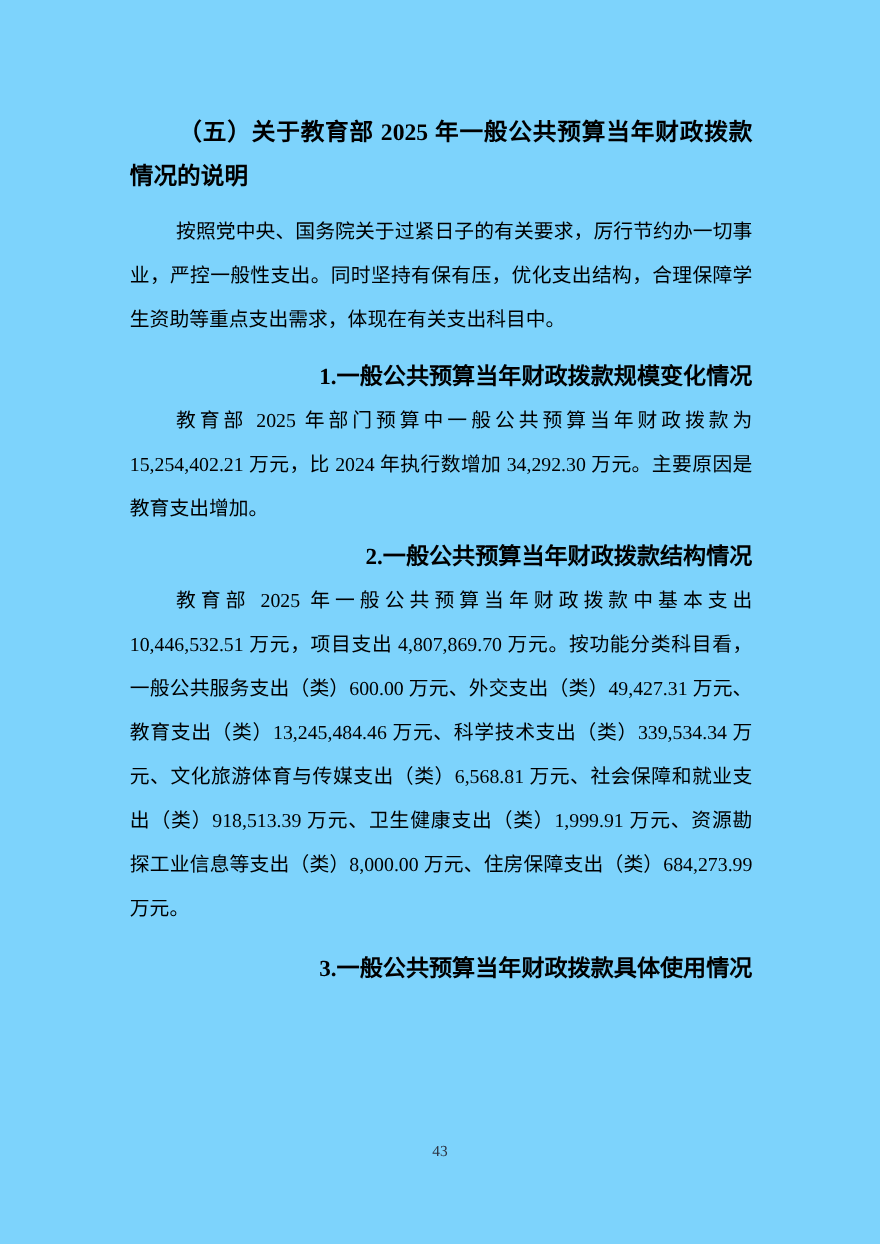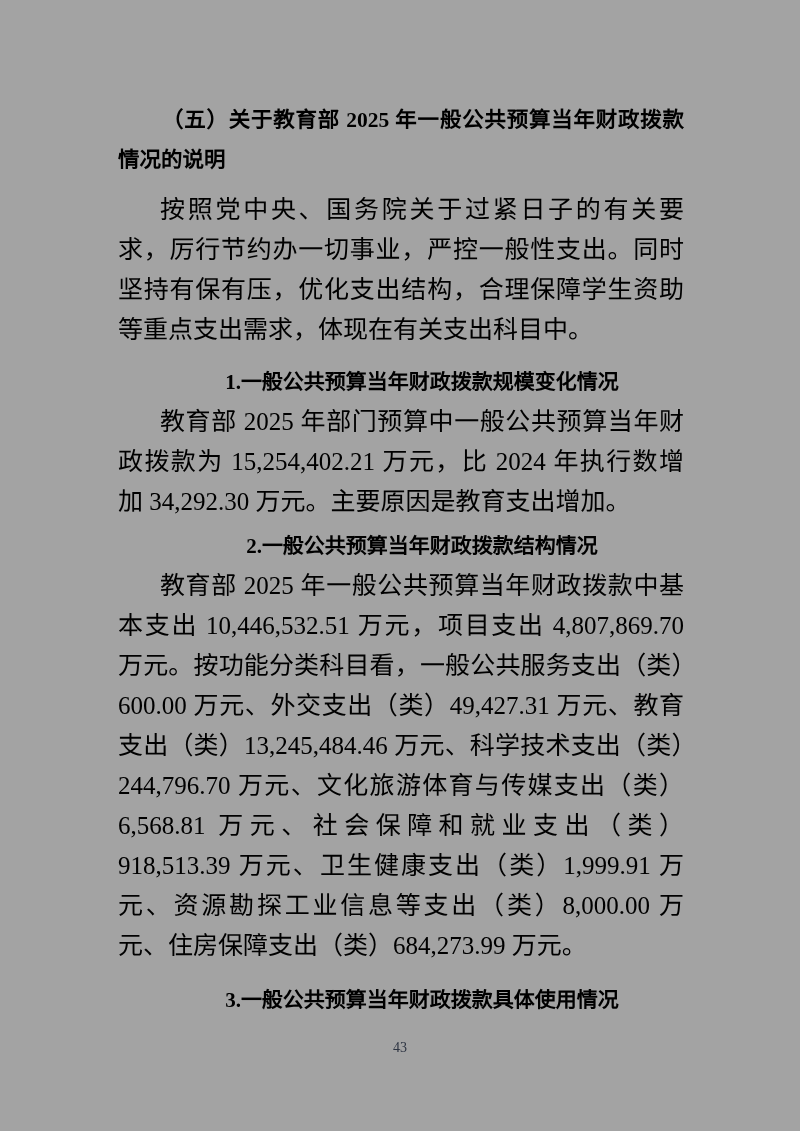--- a/index.html
+++ b/index.html
@@ -4,53 +4,53 @@
 <style>
   html, body {
     margin: 0;
     padding: 0;
     background: #ffffff;
   }
   .page {
     position: relative;
     width: 800px;
     height: 1131px;
-    background: #a3a3a3;
+    background: #7dd3fc;
     overflow: hidden;
     font-family: "Liberation Serif", "DejaVu Serif", serif;
     color: #000000;
   }
   .doc {
     position: absolute;
     left: 118px;
     top: 100px;
     width: 566px;
   }
   .doc-title {
     font-size: 21.5px;
     font-weight: 700;
     line-height: 40px;
     text-indent: 44px;
     text-align: justify;
     margin: 0;
   }
   .para {
-    font-size: 25px;
+    font-size: 18px;
     line-height: 40px;
     text-indent: 42px;
     text-align: justify;
     margin: 0;
   }
   .para.intro { margin-top: 10px; }
   .sec-heading {
     font-size: 21px;
     font-weight: 700;
     line-height: 40px;
     text-indent: 42px;
-    text-align: center;
+    text-align: right;
     margin: 0;
   }
   .sec-heading.h1 { margin-top: 12px; }
   .sec-heading.h2 { margin-top: 4px; }
   .sec-heading.h3 { margin-top: 14px; }
   .para.last-line {
     text-align: left;
   }
   .page-number {
     position: absolute;
@@ -71,19 +71,19 @@
 <div class="page">
   <div class="doc">
     <h2 class="doc-title">（五）关于教育部 2025 年一般公共预算当年财政拨款情况的说明</h2>
 
     <p class="para intro">按照党中央、国务院关于过紧日子的有关要求，厉行节约办一切事业，严控一般性支出。同时坚持有保有压，优化支出结构，合理保障学生资助等重点支出需求，体现在有关支出科目中。</p>
 
     <h3 class="sec-heading h1">1.一般公共预算当年财政拨款规模变化情况</h3>
     <p class="para">教育部 2025 年部门预算中一般公共预算当年财政拨款为 15,254,402.21 万元，比 2024 年执行数增加 34,292.30 万元。主要原因是教育支出增加。</p>
 
     <h3 class="sec-heading h2">2.一般公共预算当年财政拨款结构情况</h3>
-    <p class="para">教育部 2025 年一般公共预算当年财政拨款中基本支出 10,446,532.51 万元，项目支出 4,807,869.70 万元。按功能分类科目看，一般公共服务支出（类）600.00 万元、外交支出（类）49,427.31 万元、教育支出（类）13,245,484.46 万元、科学技术支出（类）244,796.70 万元、文化旅游体育与传媒支出（类）6,568.81 万元、社会保障和就业支出（类）918,513.39 万元、卫生健康支出（类）1,999.91 万元、资源勘探工业信息等支出（类）8,000.00 万元、住房保障支出（类）684,273.99 万元。</p>
+    <p class="para">教育部 2025 年一般公共预算当年财政拨款中基本支出 10,446,532.51 万元，项目支出 4,807,869.70 万元。按功能分类科目看，一般公共服务支出（类）600.00 万元、外交支出（类）49,427.31 万元、教育支出（类）13,245,484.46 万元、科学技术支出（类）339,534.34 万元、文化旅游体育与传媒支出（类）6,568.81 万元、社会保障和就业支出（类）918,513.39 万元、卫生健康支出（类）1,999.91 万元、资源勘探工业信息等支出（类）8,000.00 万元、住房保障支出（类）684,273.99 万元。</p>
 
     <h3 class="sec-heading h3">3.一般公共预算当年财政拨款具体使用情况</h3>
   </div>
 
   <div class="page-number">43</div>
 </div>
 
 </body></html>

